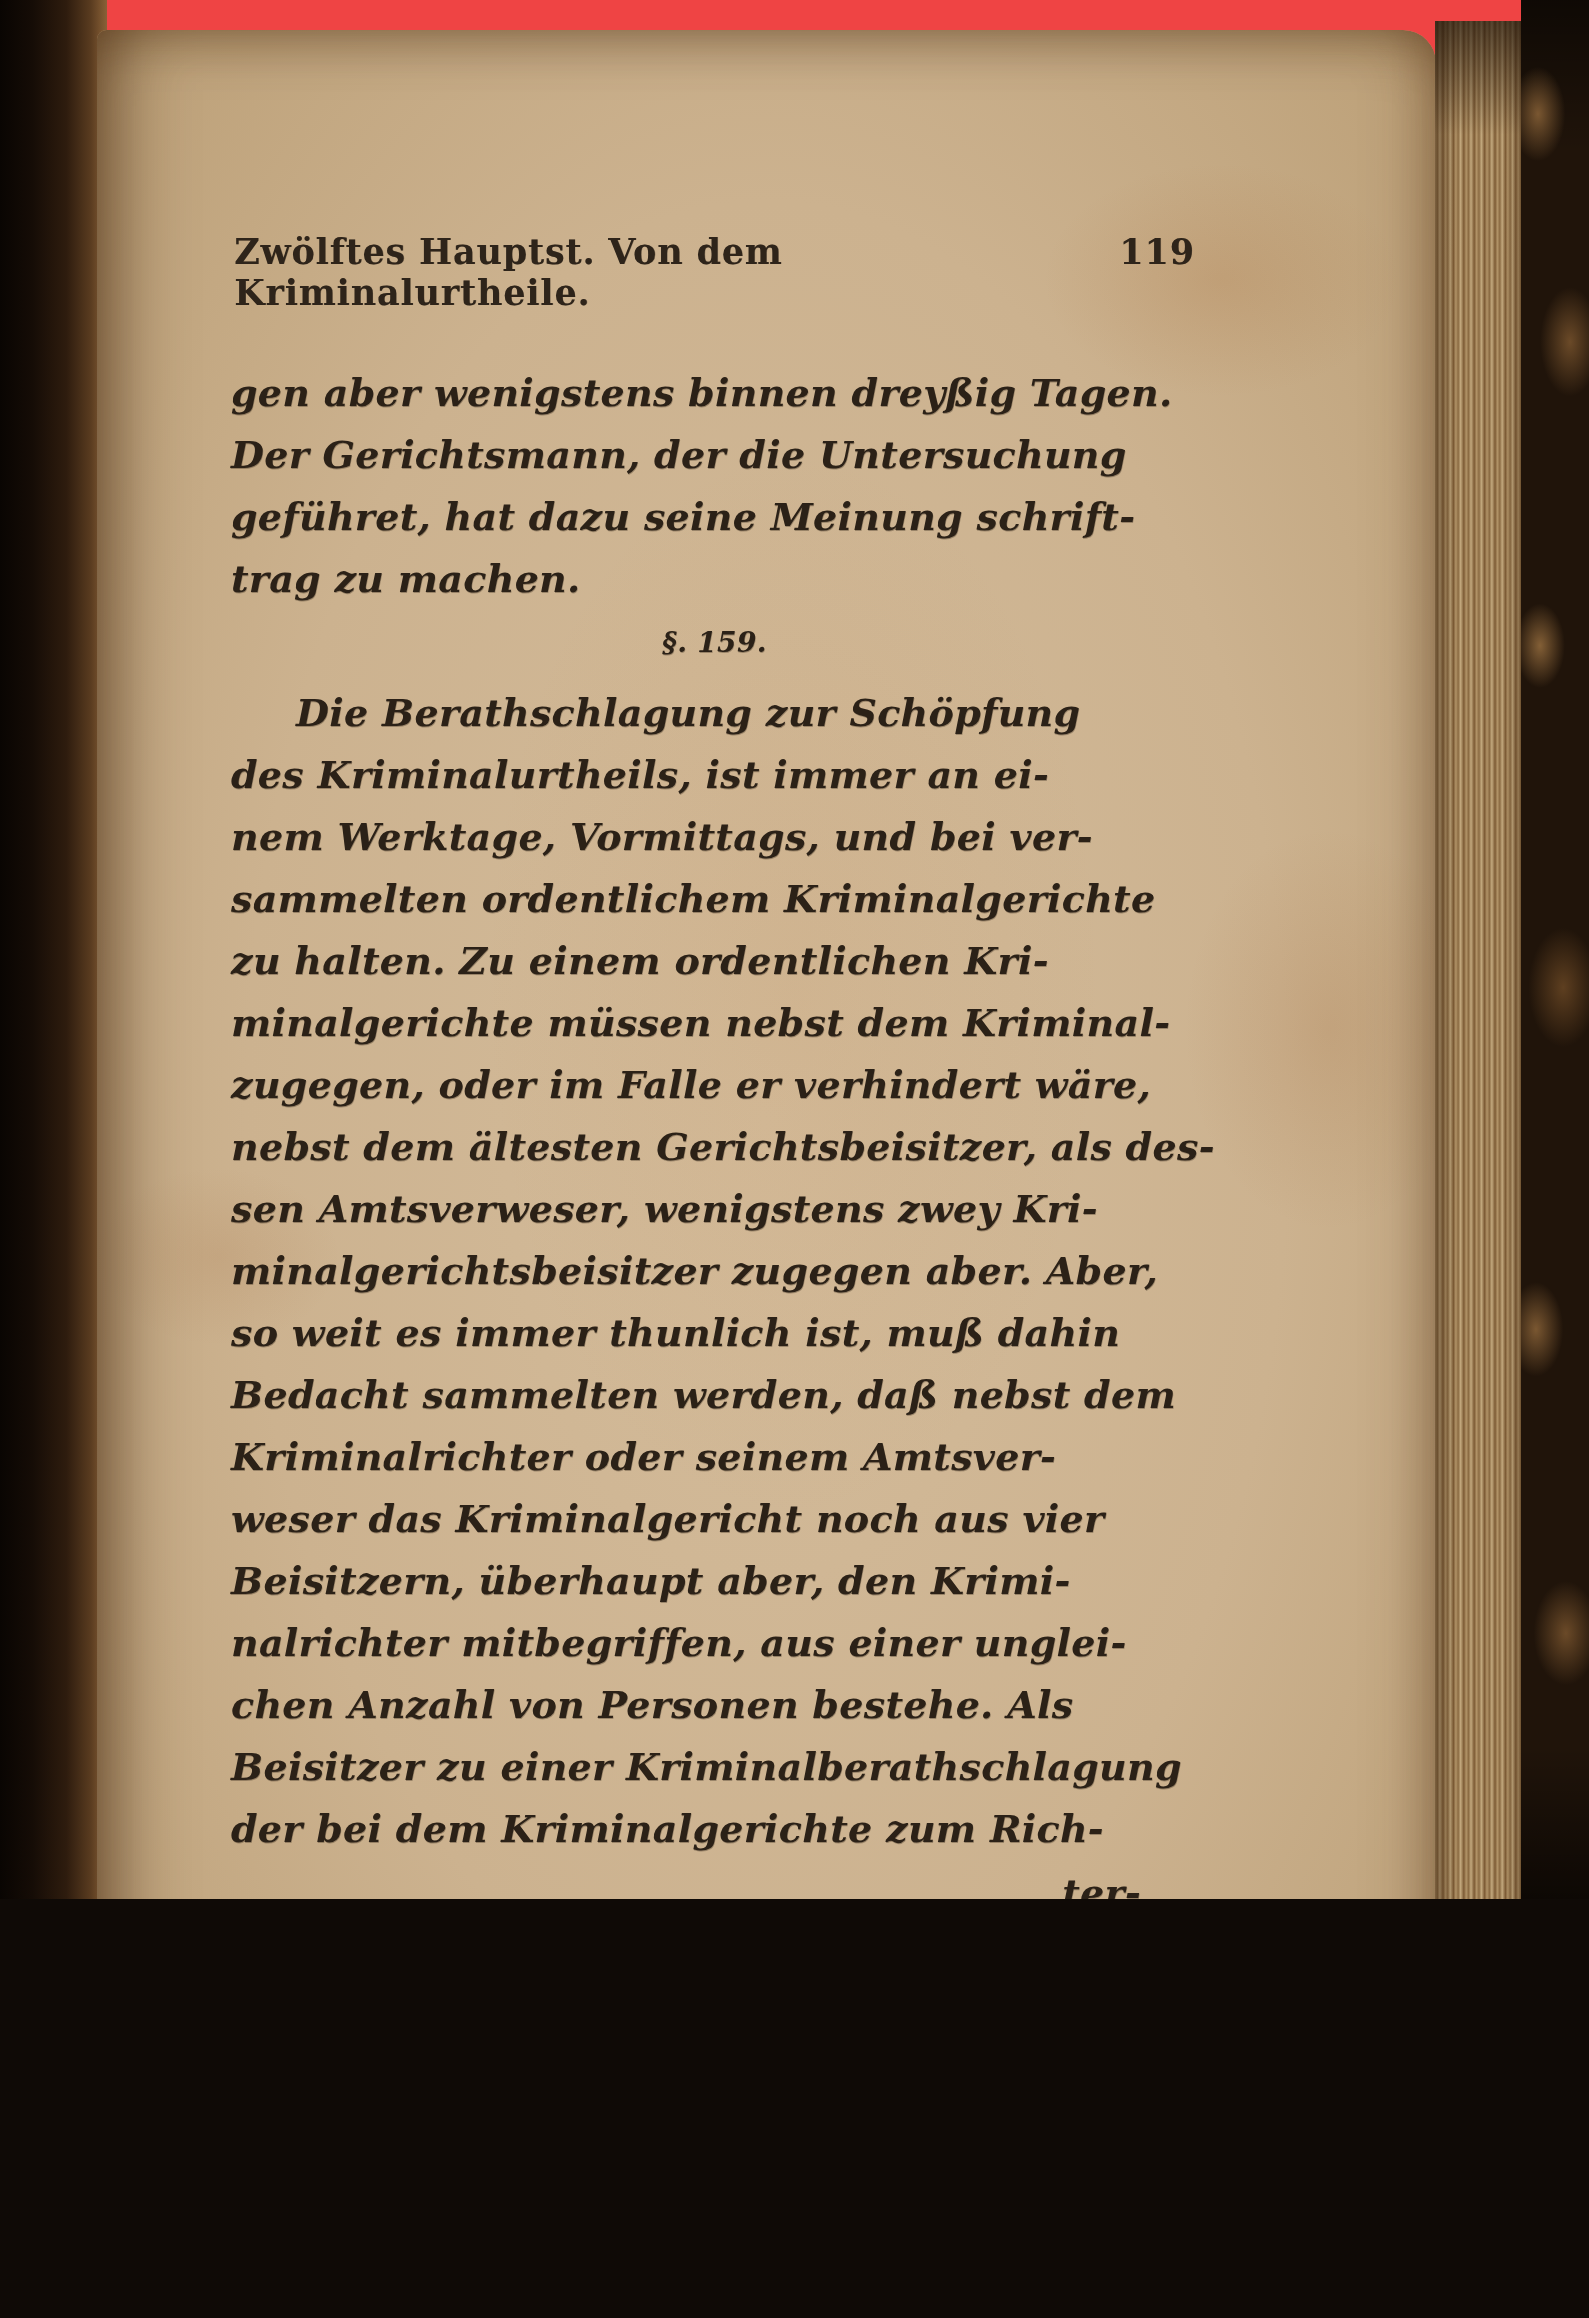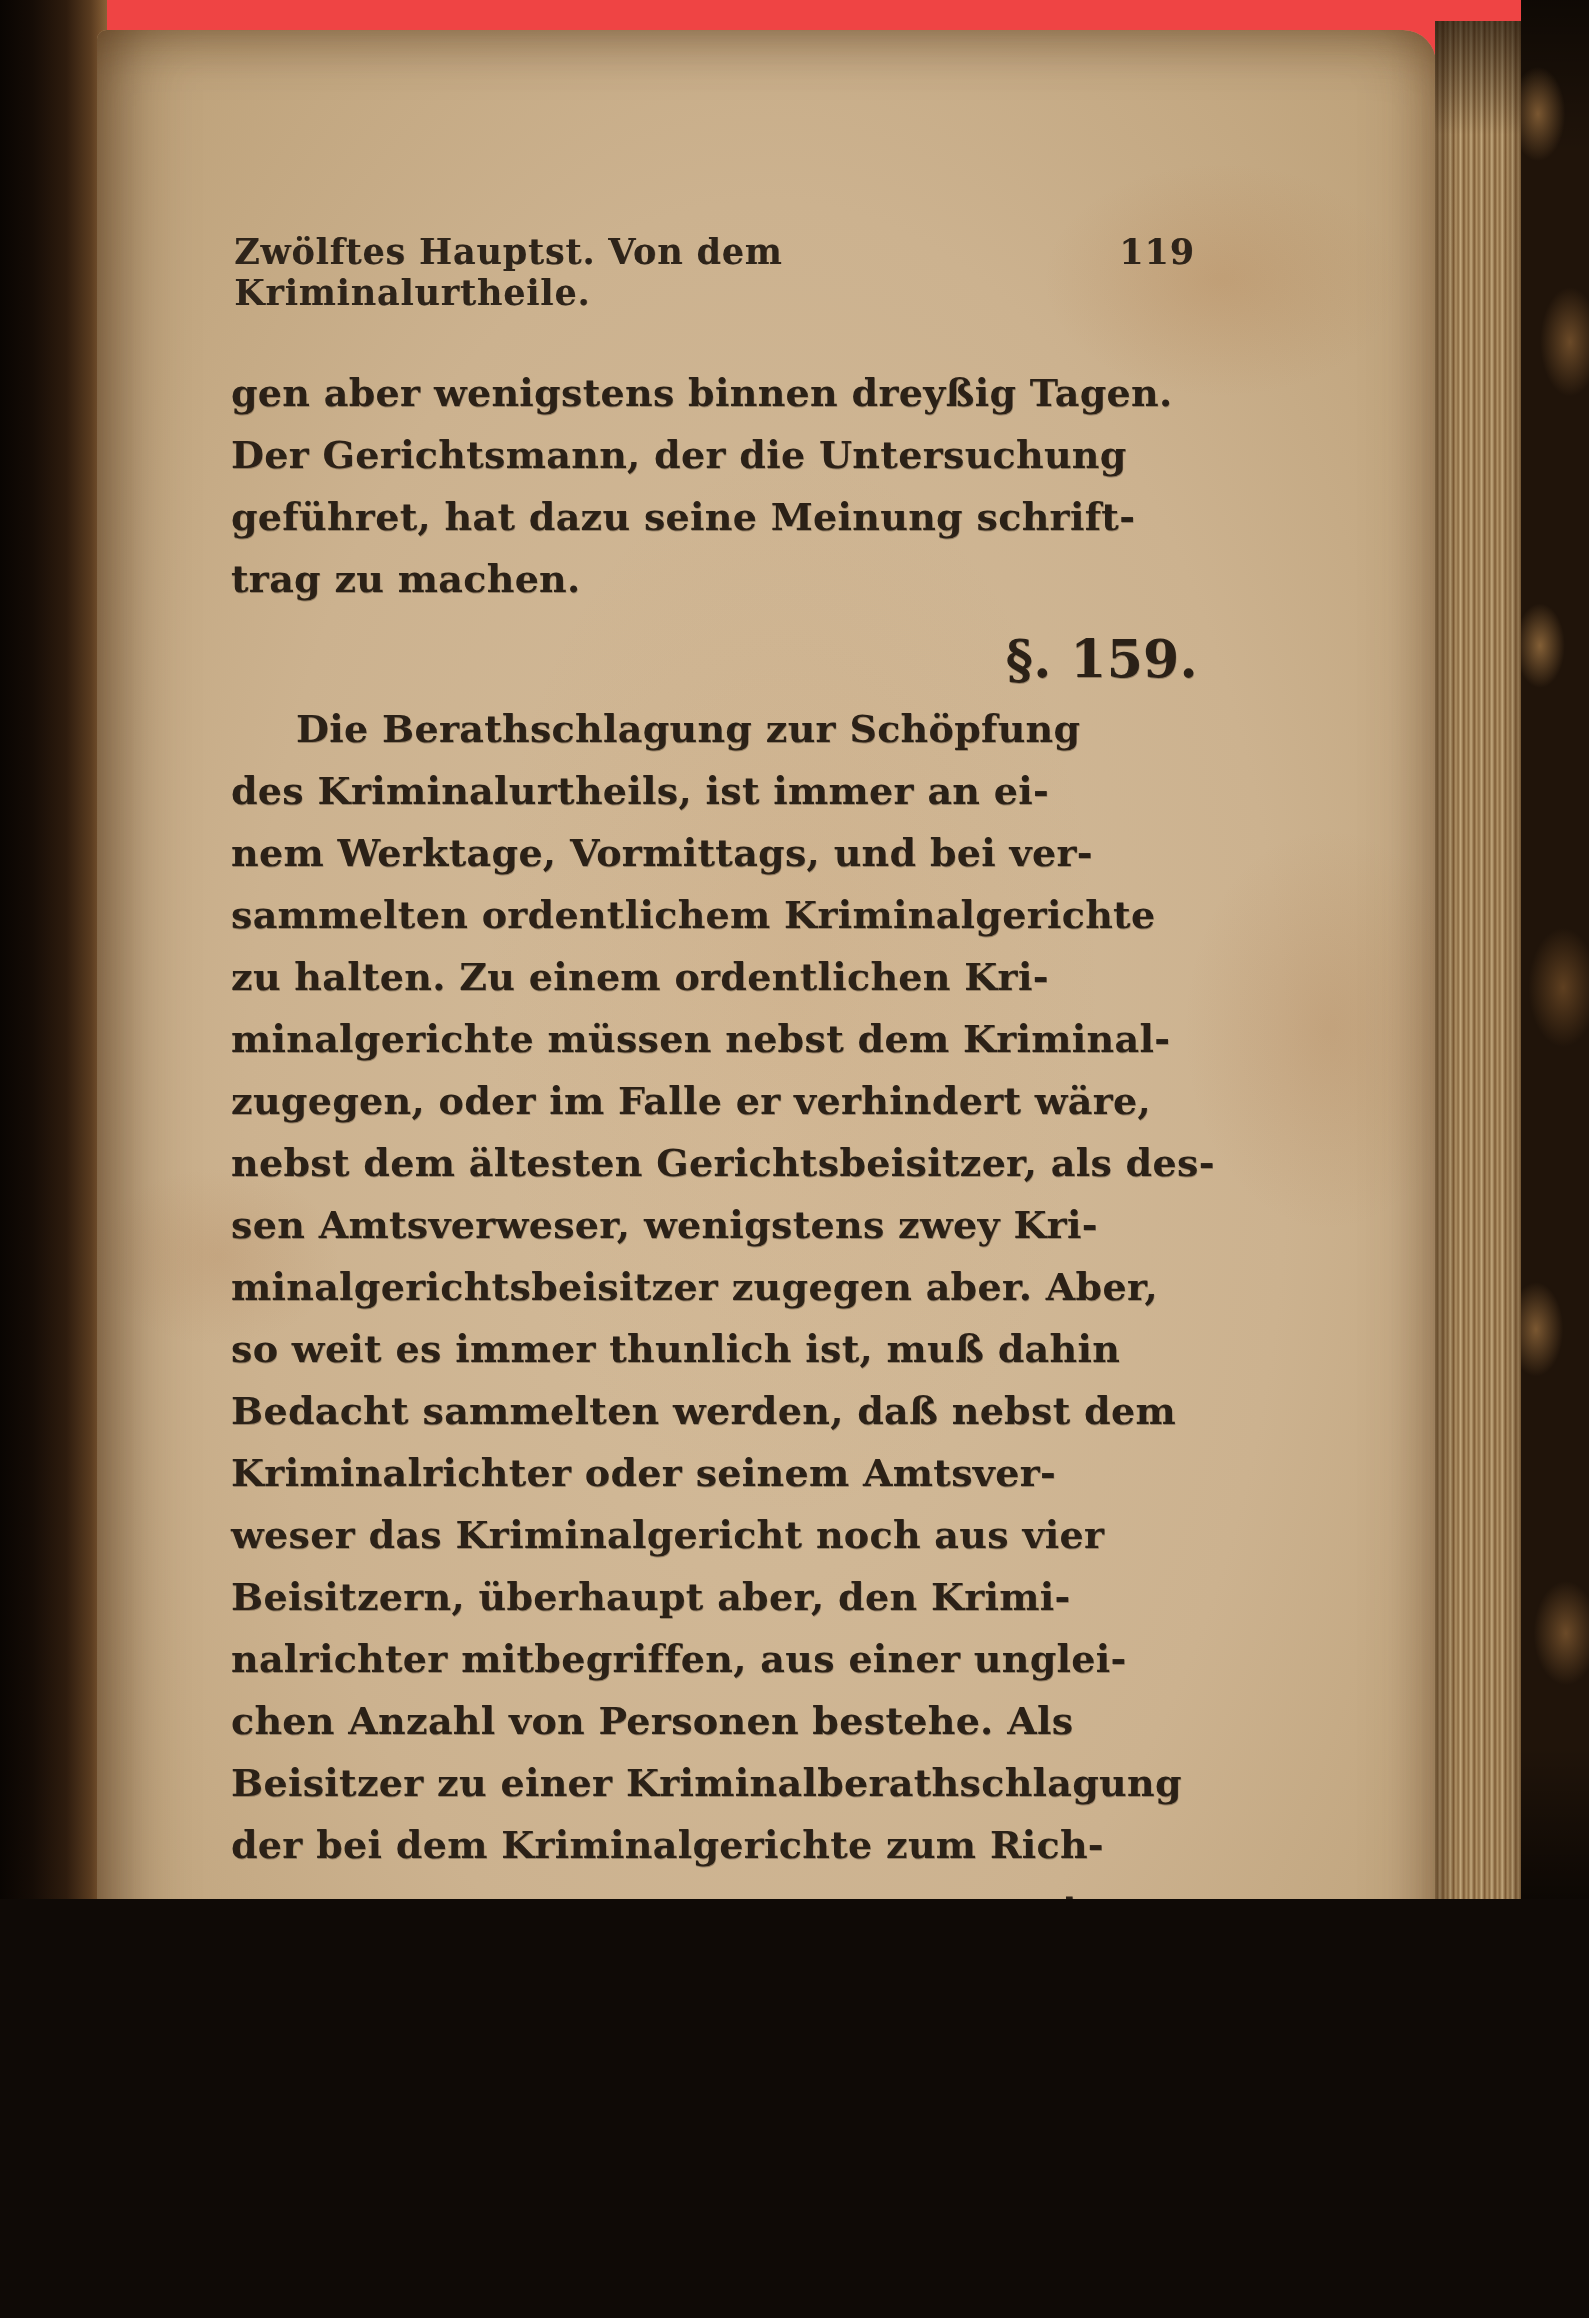--- a/index.html
+++ b/index.html
@@ -62,24 +62,24 @@
     color:#2e241a;font-weight:700;font-size:35px;letter-spacing:0.8px;
     text-shadow:0.4px 0.4px 0 rgba(40,28,16,.35);
     padding:0 3.2px;
   }
   .body-text{
     margin-top:49px;
     color:#2b2117;font-weight:700;font-size:38px;line-height:62px;
     letter-spacing:0.3px;
     text-shadow:0.5px 0.5px 0 rgba(40,28,16,.32);
   }
-  .line{white-space:nowrap;}
+  .line{white-space:nowrap;font-style:italic;}
   .para2 .line:first-child{padding-left:65px;}
   .section-heading{
-    text-align:right;margin:18px 0 8px 0;font-size:52px;
+    text-align:center;margin:2px 0 8px 0;font-size:28px;
   }
   .catchword{
     text-align:right;padding-right:57px;margin-top:1.6px;
   }
 </style>
 </head>
 <body>
 
 <div class="scan">
 

